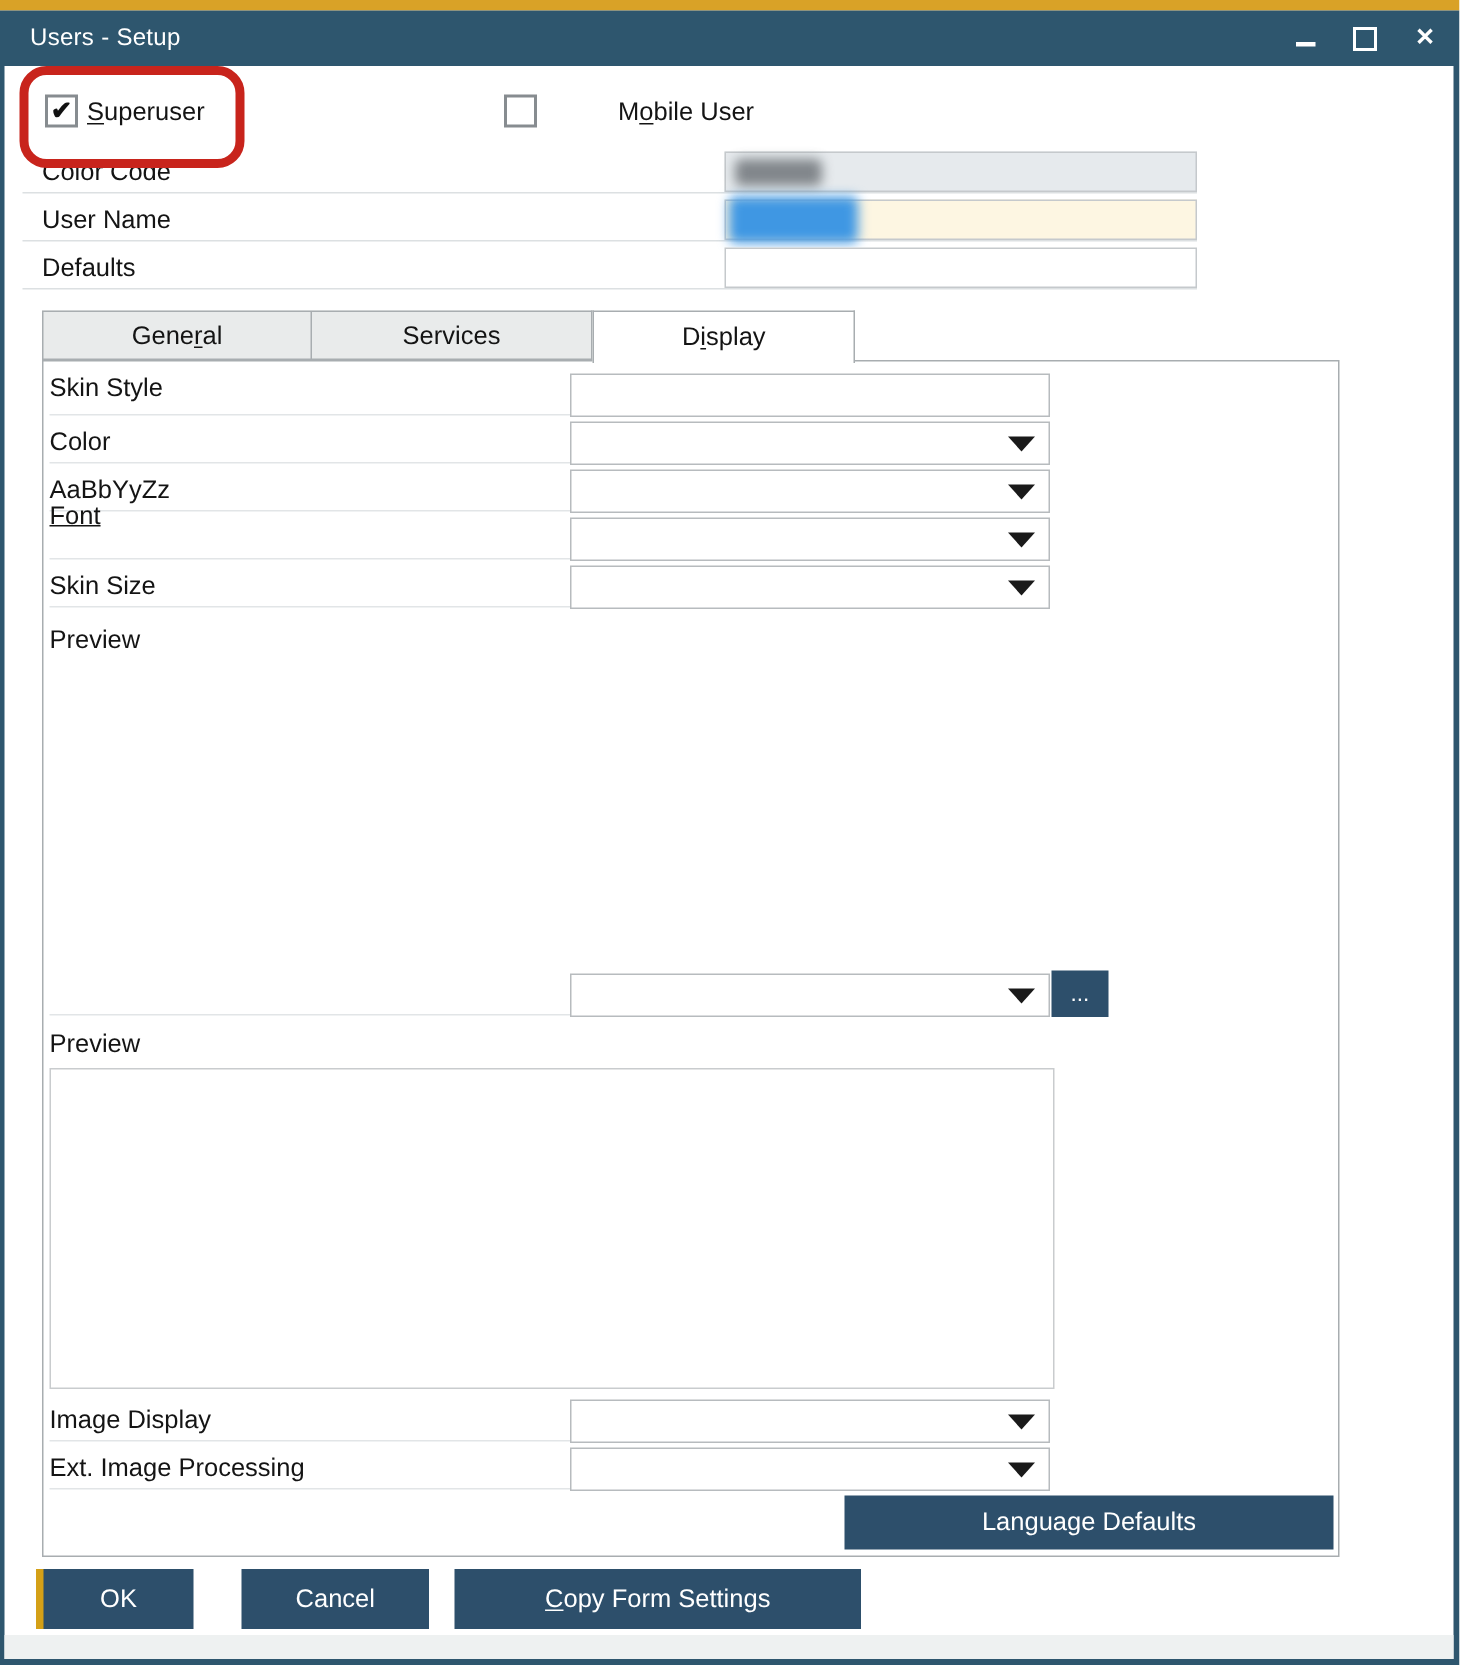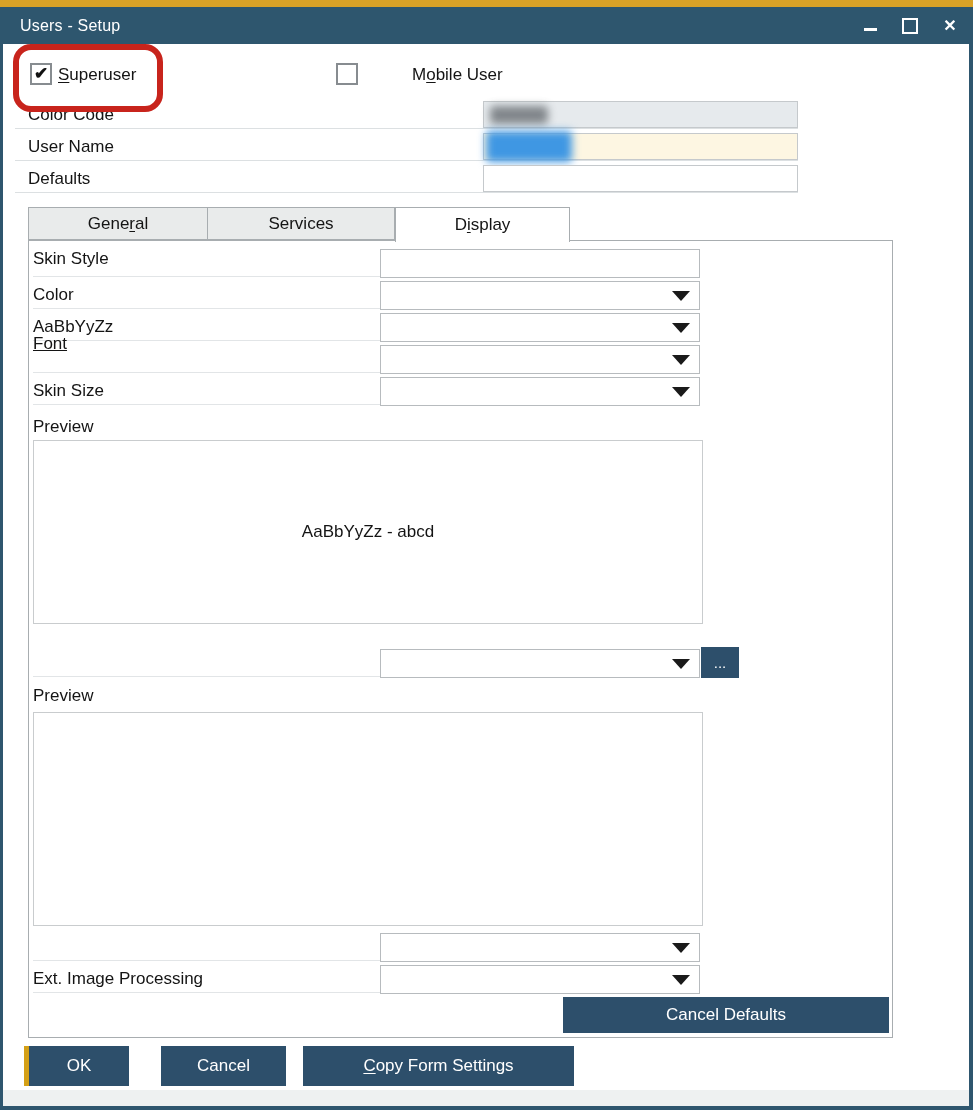--- a/index.html
+++ b/index.html
@@ -157,42 +157,40 @@
   <div class="p-input" style="top:104px;">
       <span class="dd-arrow"></span>
     </div>
 
   <div class="p-label" style="top:136px;">Skin Size</div>
   <div class="p-input" style="top:136px;">
       <span class="dd-arrow"></span>
     </div>
 
   <div class="p-label" style="top:172px;">Preview</div>
-  <div class="preview-box" style="top:199px;height:182px;">
-    <span>AaBbYyZz - abcd</span>
-  </div>
 
   <div class="p-input" style="top:408px;">
       <span class="dd-arrow"></span>
     </div>
   <div class="browse-btn">...</div>
 
   <div class="p-label" style="top:441px;">Preview</div>
   <div class="preview-box" style="top:471px;height:212px;"></div>
 
+  <div class="p-label" style="top:692px;">Image Display</div>
   <div class="p-input" style="top:692px;">
       <span class="dd-arrow"></span>
     </div>
 
   <div class="p-label" style="top:724px;">Ext. Image Processing</div>
   <div class="p-input" style="top:724px;">
       <span class="dd-arrow"></span>
     </div>
 
-  <div class="restore-btn">Cancel Defaults</div>
+  <div class="restore-btn">Language Defaults</div>
 </div>
 
 <div class="abs footer-btn btn-ok">OK</div>
 <div class="abs footer-btn btn-cancel">Cancel</div>
 <div class="abs footer-btn btn-copy">
     <span></span>
     <span class="mn">C</span>
     <span>opy Form Settings</span>
   </div>
 

